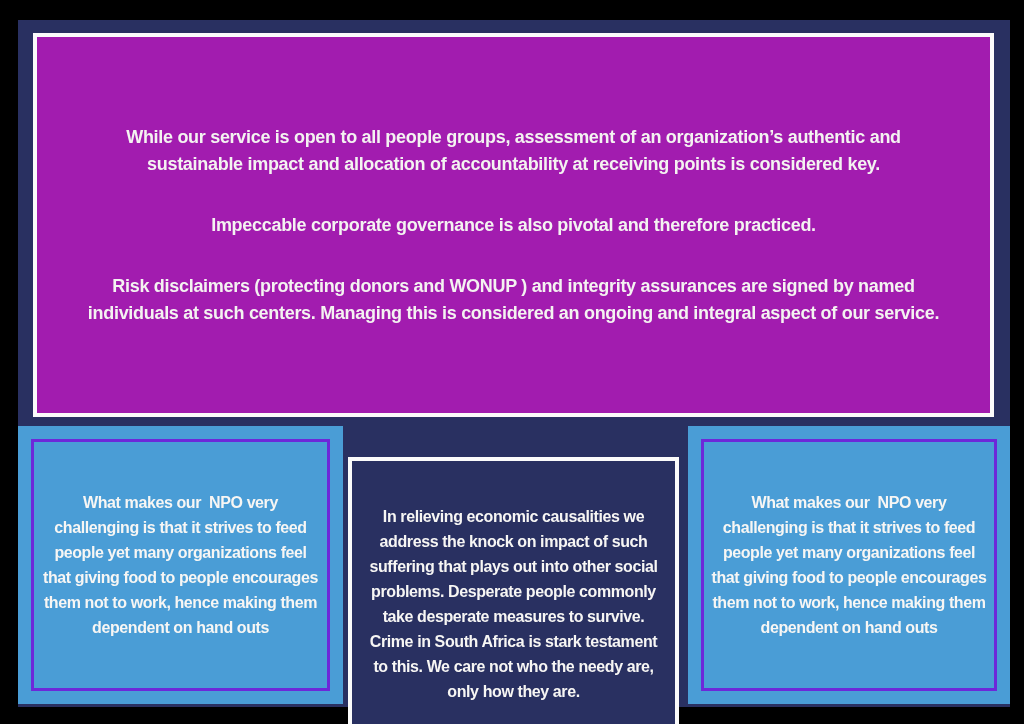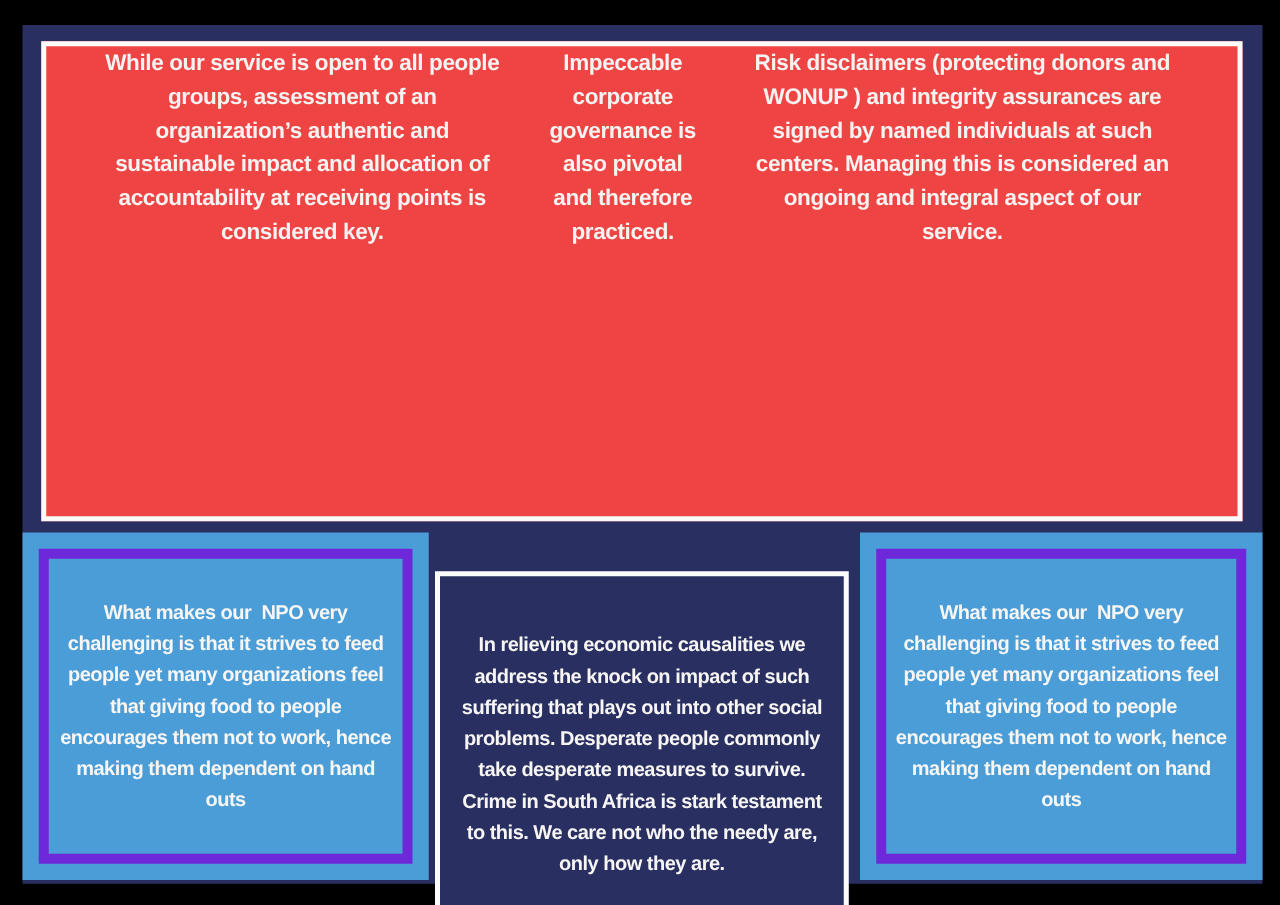--- a/index.html
+++ b/index.html
@@ -25,23 +25,23 @@
   }
   
   .top-box {
     position: absolute;
     left: 15px;
     top: 13px;
     width: 961px;
     height: 384px;
     box-sizing: border-box;
     border: 4px solid #fbfbfb;
-    background: #ef4444;
+    background: #a21caf;
     display: flex;
-    flex-direction: row;
+    flex-direction: column;
     justify-content: center;
     gap: 34px;
     padding: 0 46px;
   }
   .top-box p {
     margin: 0;
     color: #f4f3f1;
     font-size: 18px;
     font-weight: 700;
     line-height: 27px;
@@ -55,21 +55,21 @@
   }
   .panel.blue {
     top: 406px;
     width: 325px;
     height: 278px;
     background: #4a9dd6;
   }
   .panel.blue .inner {
     position: absolute;
     inset: 13px;
-    border: 8px solid #6d28d9;
+    border: 3px solid #6d28d9;
     display: flex;
     align-items: center;
     justify-content: center;
     padding: 6px;
     box-sizing: border-box;
   }
   .panel-left { left: 0; }
   .panel-right { left: 670px; width: 322px !important; }
   .panel.navy {
     left: 330px;

